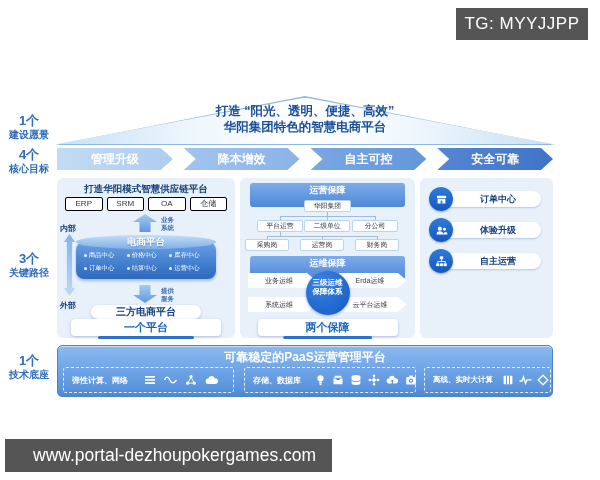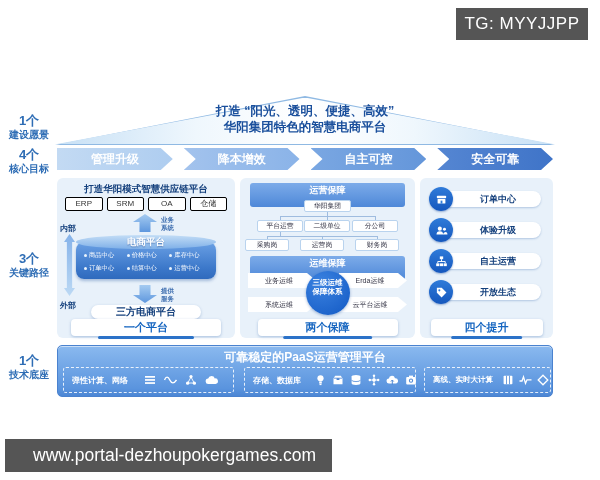--- a/index.html
+++ b/index.html
@@ -275,33 +275,20 @@
       <div class="r-circle">
         <svg width="13" height="13" viewBox="0 0 14 14">
             <rect x="5.2" y="1.5" width="3.6" height="3" fill="#fff"></rect>
             <path d="M7 4.5 V7 M3 9 V7 H11 V9" stroke="#fff" stroke-width="1" fill="none"></path>
             <rect x="1.3" y="9" width="3.4" height="3" fill="#fff"></rect>
             <rect x="5.3" y="9" width="3.4" height="3" fill="#fff"></rect>
             <rect x="9.3" y="9" width="3.4" height="3" fill="#fff"></rect>
           </svg>
       </div>
     </div>
-    <div class="r-row" style="top:102px;">
-      <div class="r-pill">开放生态</div>
-      <div class="r-circle">
-        <svg width="13" height="13" viewBox="0 0 14 14">
-            <path d="M2 2 H7.2 L12.3 7.1 7.1 12.3 2 7.2 Z" fill="#fff"></path>
-            <circle cx="4.7" cy="4.7" r="1.1" fill="#2f7bd9"></circle>
-          </svg>
-      </div>
-    </div>
-    <div class="fbar" style="width:112px;">
-      <span>四个提升</span>
-      <div class="ful"></div>
-    </div>
   </div>
 
   <div class="paas">
     <div class="paas-title">可靠稳定的PaaS运营管理平台</div>
 
     <div class="pg pg1">
       <span class="pg-label">弹性计算、网络</span>
       <svg class="pi" width="12" height="12" viewBox="0 0 12 12">
           <rect x="1" y="2" width="10" height="1.7" fill="#fff"></rect>
           <rect x="1" y="5.1" width="10" height="1.7" fill="#fff"></rect>

